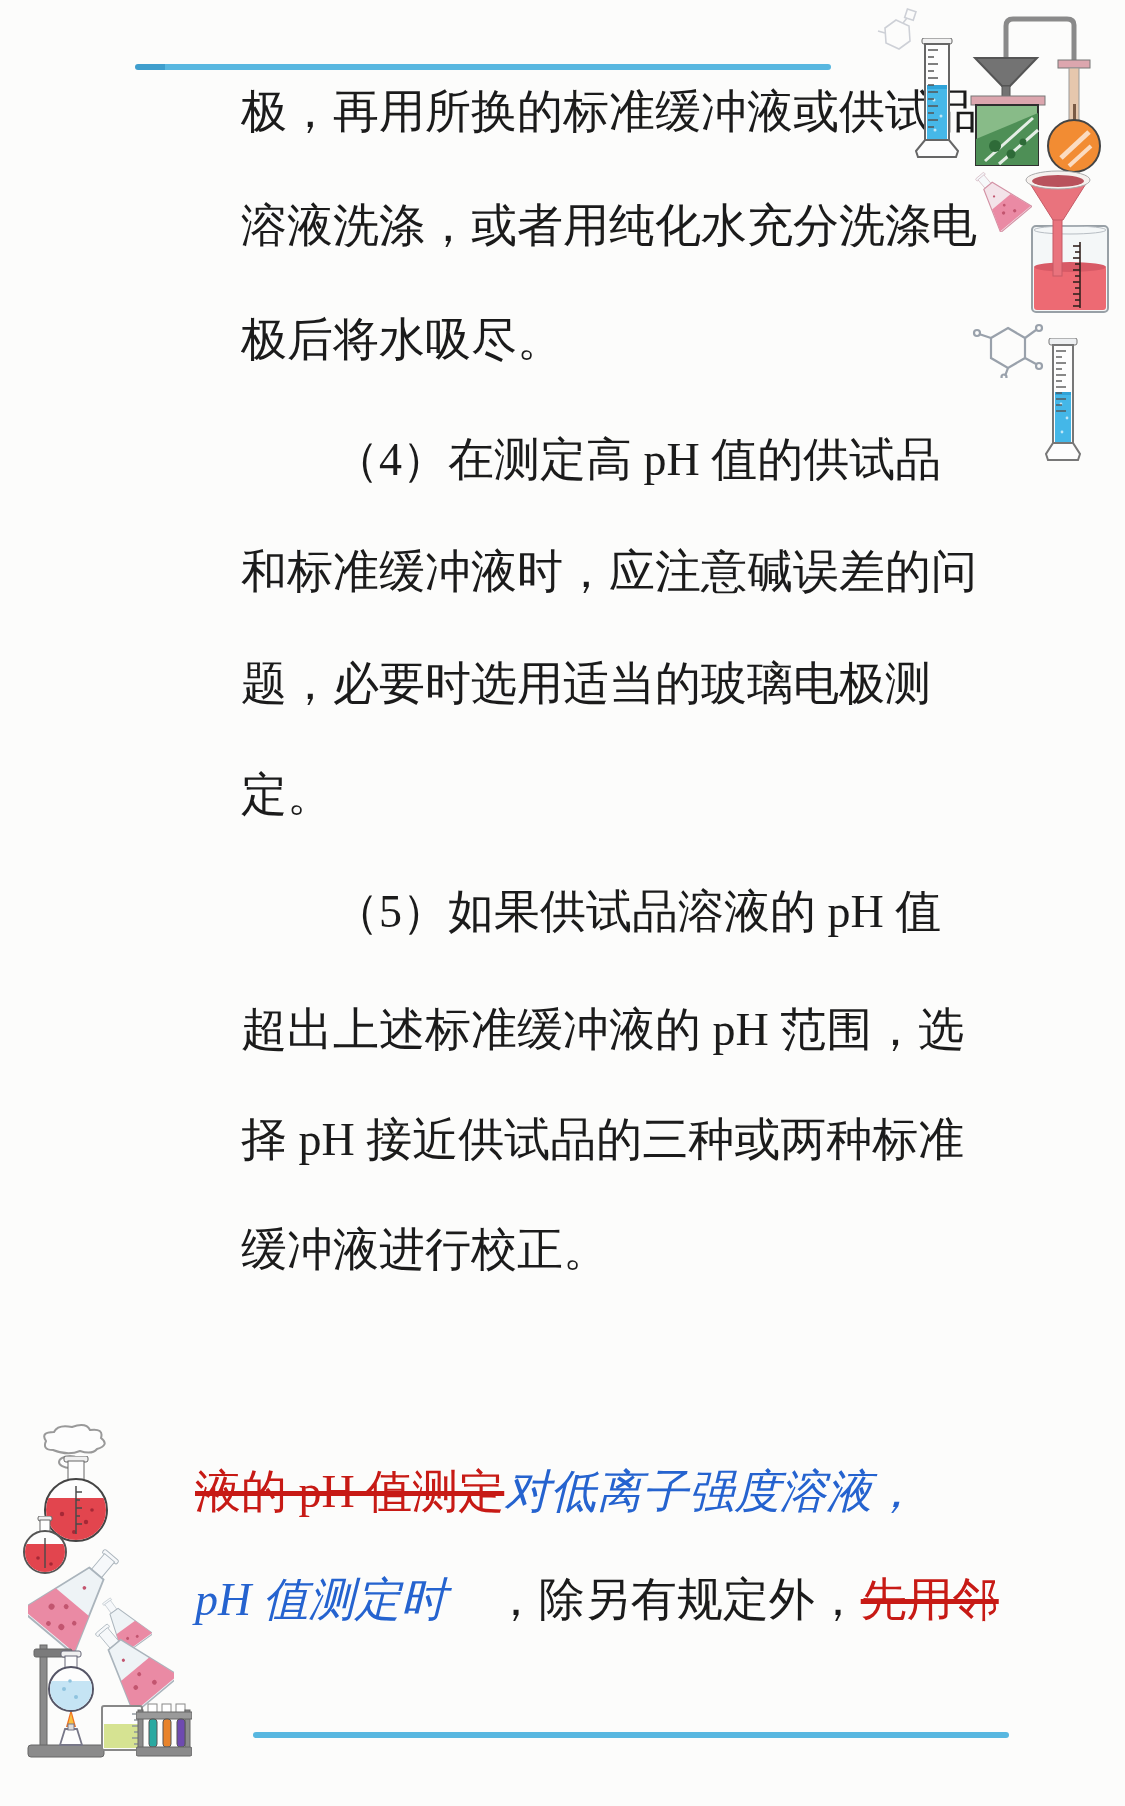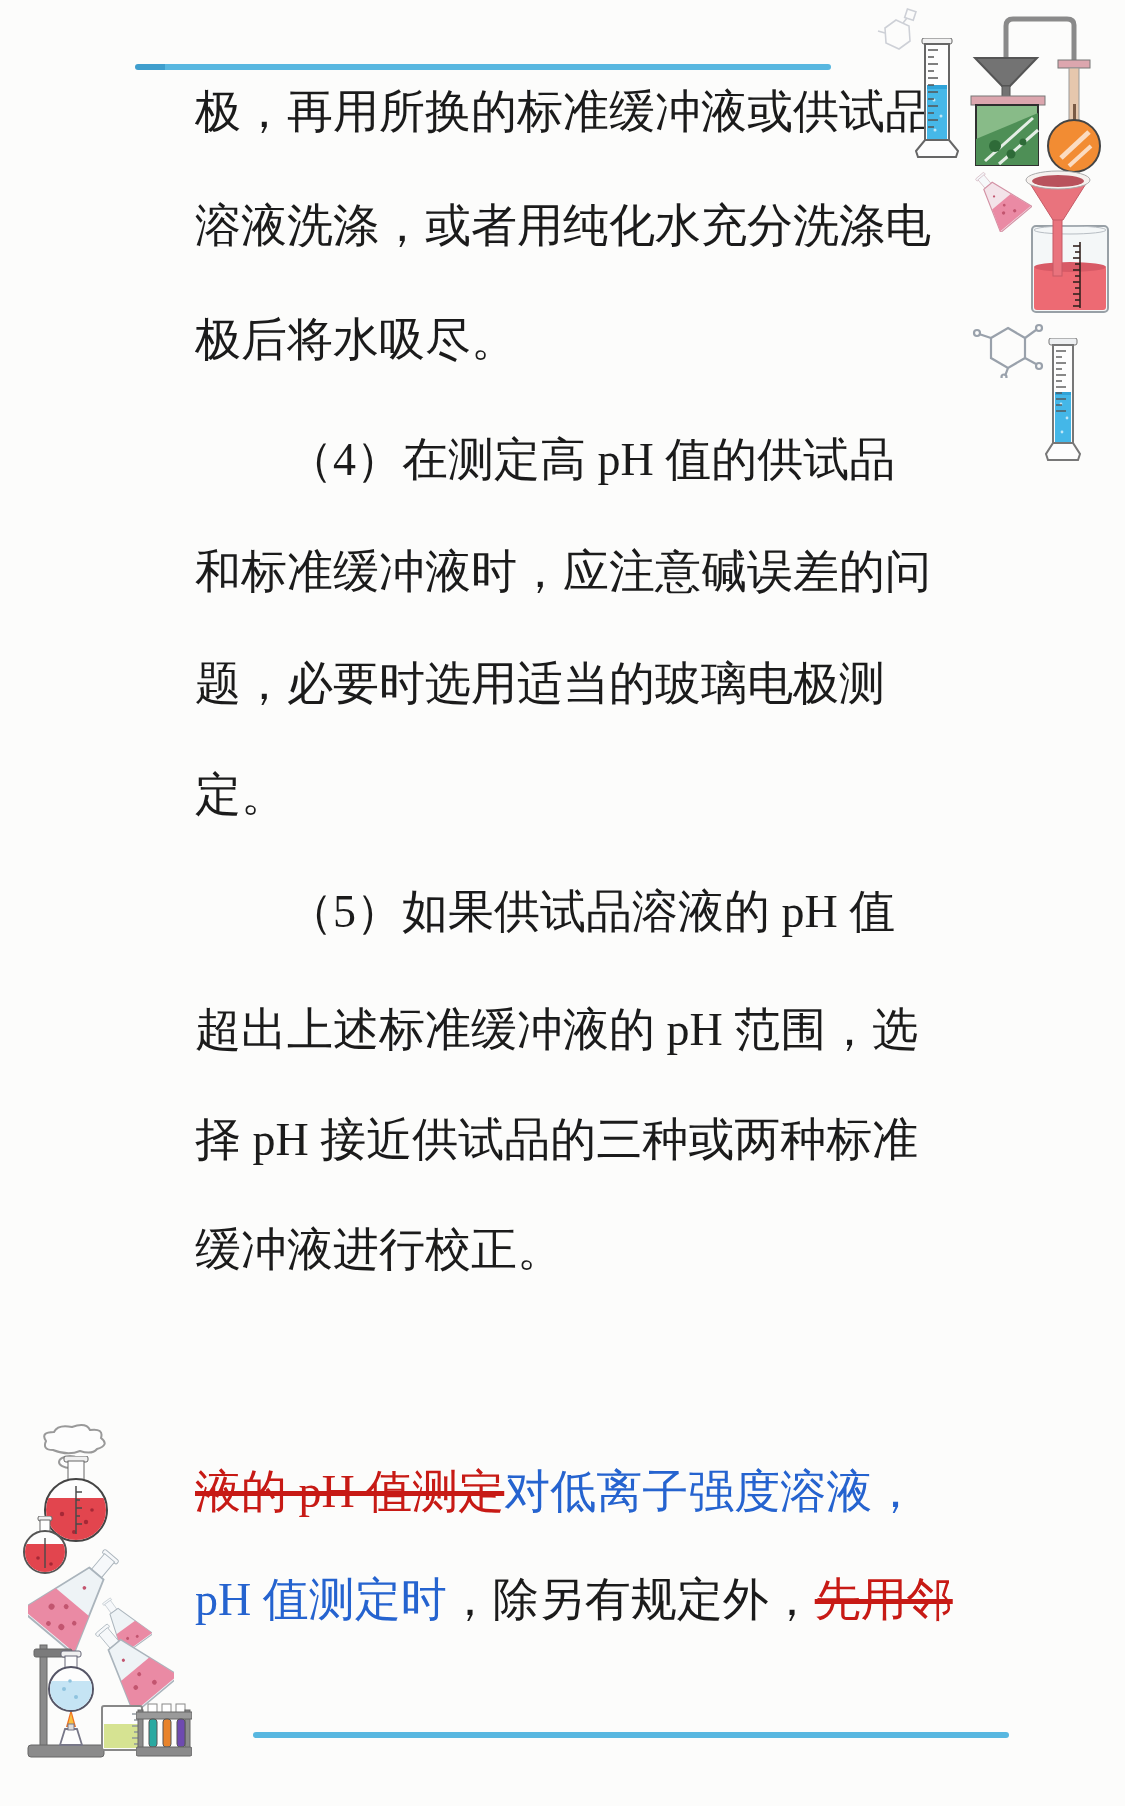--- a/index.html
+++ b/index.html
@@ -10,23 +10,23 @@
   }
   .divider{position:absolute;height:6px;border-radius:3px;}
   .divider.top{left:135px;top:64px;width:696px;
     background:linear-gradient(90deg,#3f9ecd 0 30px,#58b7e0 30px);}
   .divider.bottom{left:253px;top:1732px;width:756px;background:#58b7e0;}
   .line{
     position:absolute;left:195px;height:60px;line-height:60px;
     font-size:46px;white-space:nowrap;color:#1b1b1b;letter-spacing:0;
   }
   .line.indent{left:287px;}
-  .sb{color:#1b1b1b;}
+  .sb{color:#1b1b1b;margin-left:46px;}
   .sr{color:#c71a15;text-decoration:line-through;text-decoration-thickness:5px;}
-  .sl{color:#2563cf;}
+  .sl{color:#2563cf;font-style:italic;}
   .deco{position:absolute;}
   .deco svg{display:block;}
 </style>
 </head>
 <body>
 
 <div class="canvas">
 
   <div class="divider top"></div>
   <div class="divider bottom"></div>

